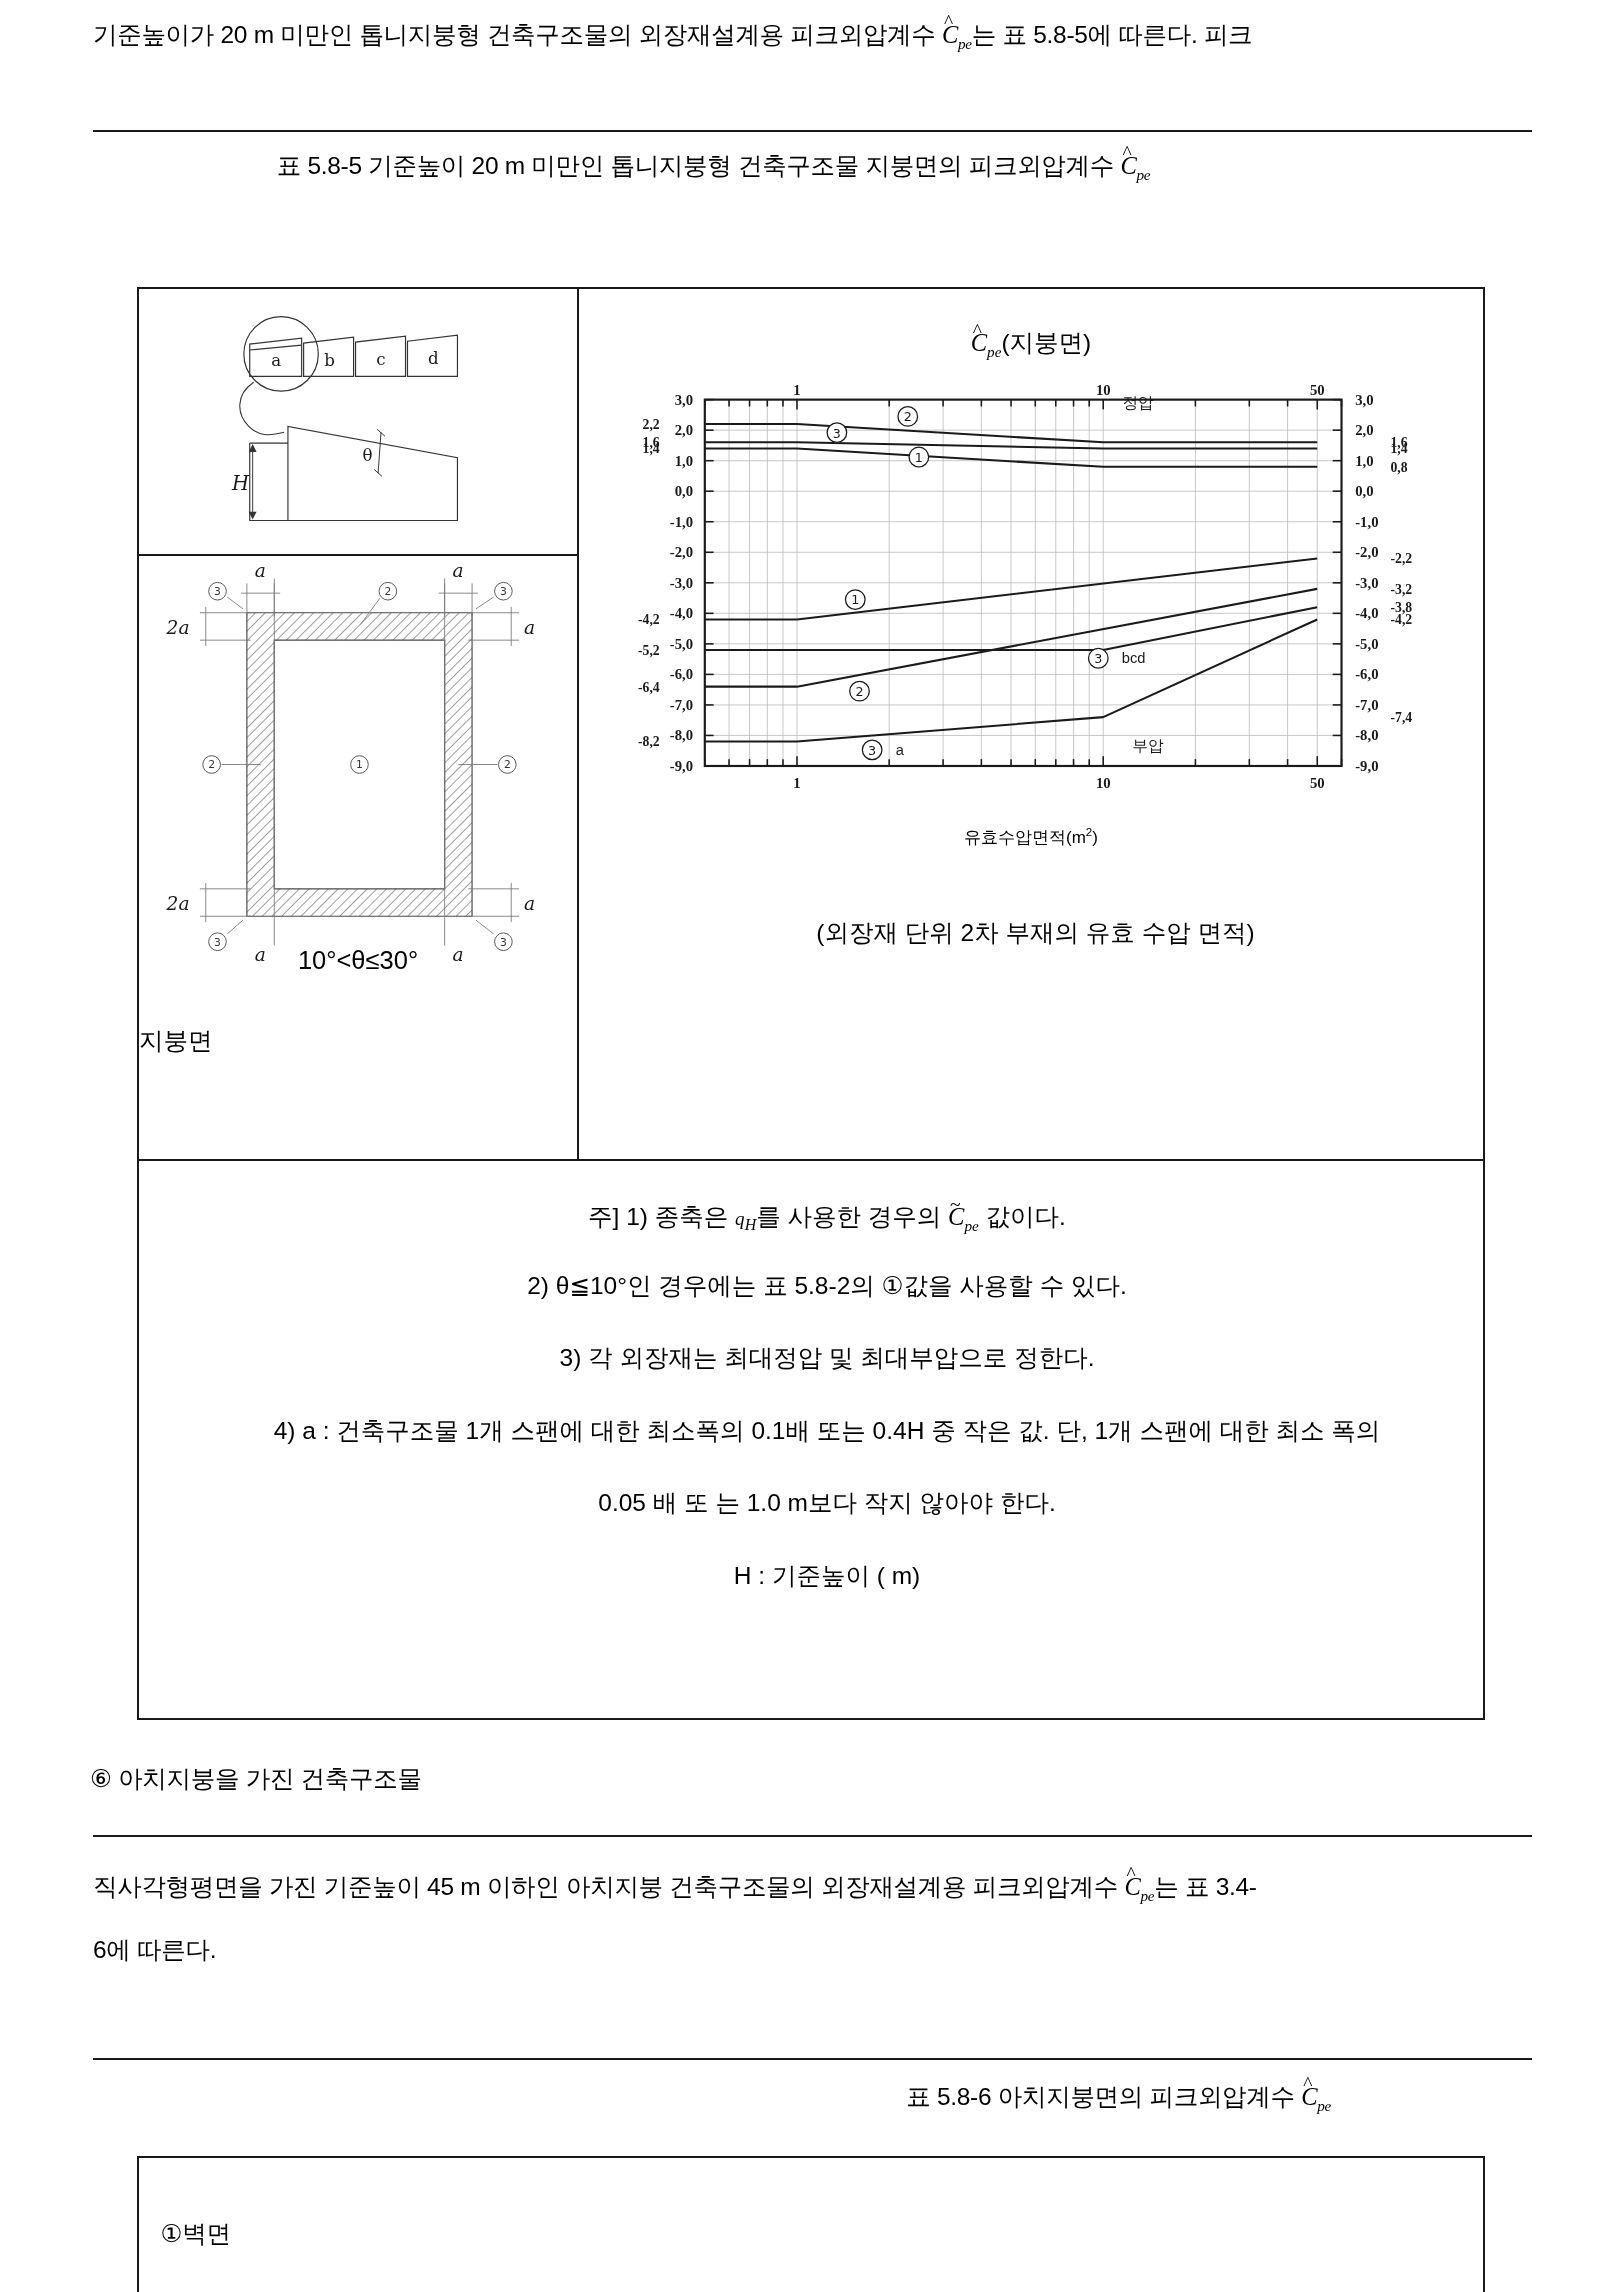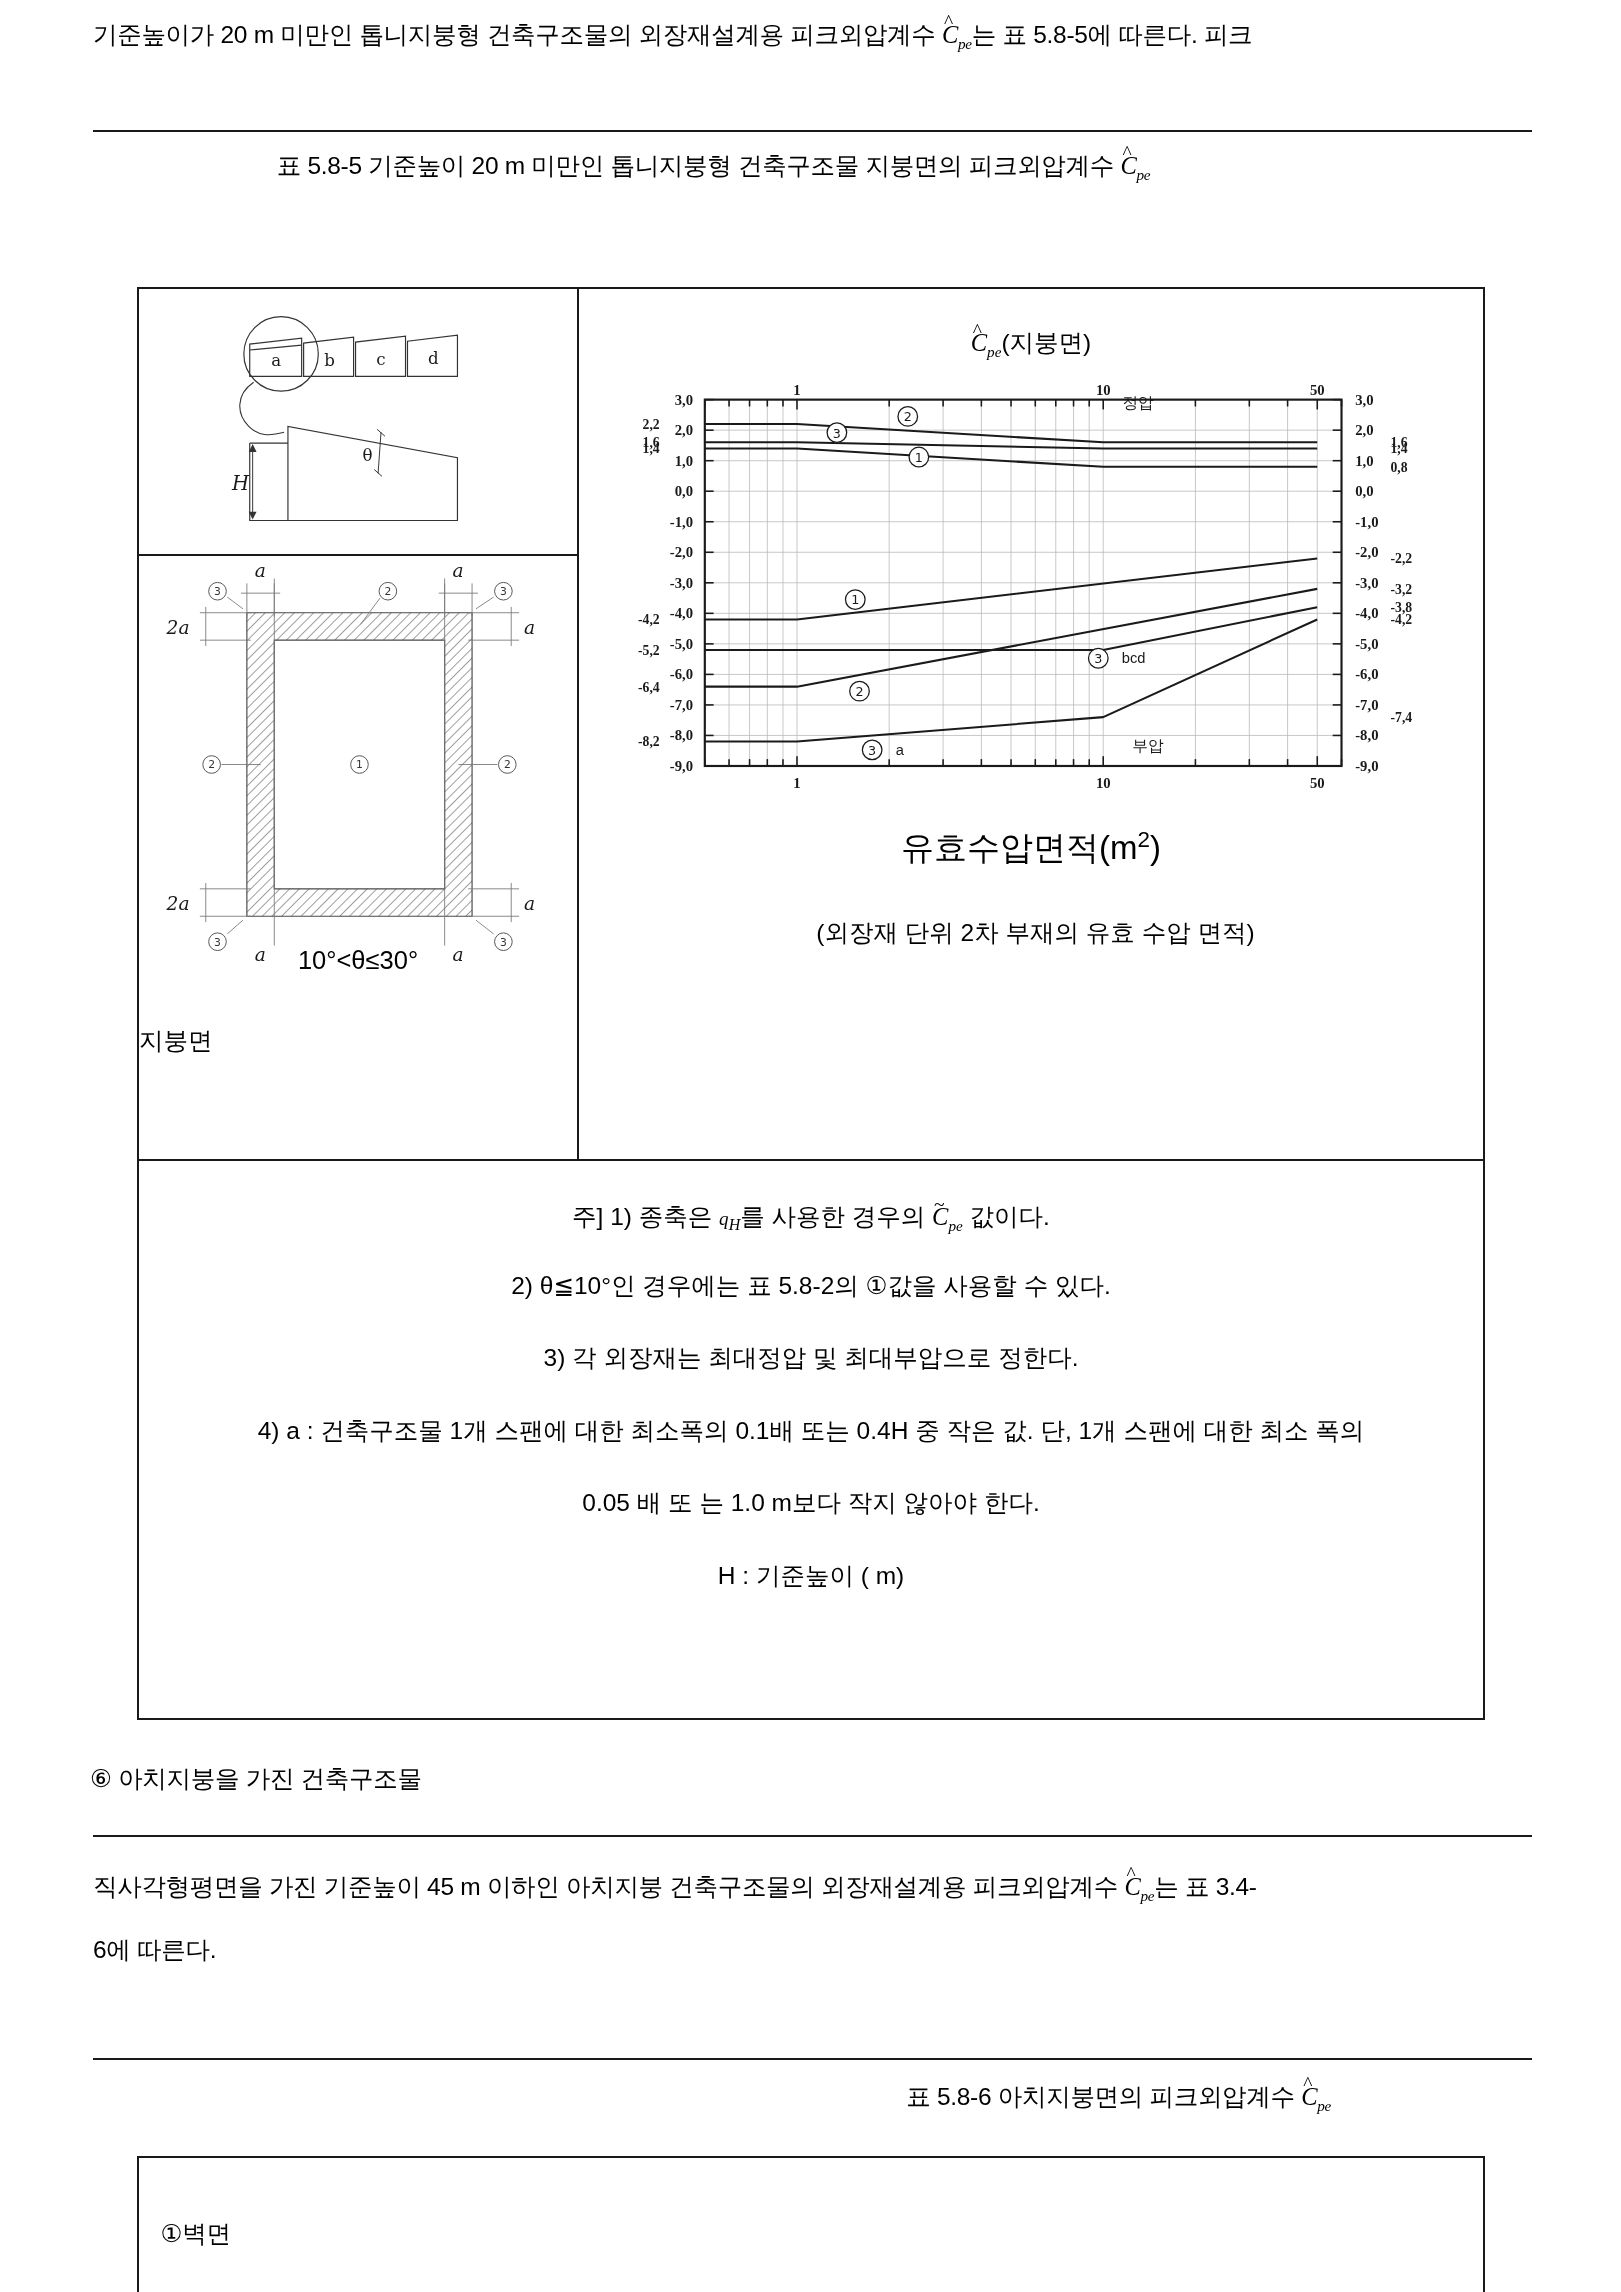--- a/index.html
+++ b/index.html
@@ -38,29 +38,29 @@
     width:1348px; height:1433px;
     border:2px solid #1a1a1a;
   }
   .tbl5 .vsplit { position:absolute; left:438px; top:0; width:0; height:870px; border-left:2px solid #1a1a1a; }
   .tbl5 .hsplit-mid { position:absolute; left:0; top:265px; width:438px; height:0; border-top:2px solid #1a1a1a; }
   .tbl5 .hsplit-notes { position:absolute; left:0; top:870px; width:100%; height:0; border-top:2px solid #1a1a1a; }
 
   .cellA { position:absolute; left:0; top:0; width:438px; height:265px; }
   .cellB { position:absolute; left:0; top:265px; width:438px; height:606px; }
   .cellC { position:absolute; left:438px; top:0; width:908px; height:870px; }
-  .cellD { position:absolute; left:0; top:870px; width:100%; height:729px; }
+  .cellD { position:absolute; left:16px; top:870px; width:100%; height:729px; }
 
   .capt-theta { position:absolute; width:100%; text-align:center; font-size:25.5px; }
   .capt-roof  { position:absolute; width:100%; text-align:left; font-size:24.5px; }
 
   
   .chart-title { position:absolute; width:100%; text-align:center; top:37px; font-size:24.5px; }
   .chart-box { position:absolute; left:57px; top:93px; width:794px; height:431px; }
-  .chart-xlabel { position:absolute; width:100%; text-align:center; top:537px; font-size:33px; }
+  .chart-xlabel { position:absolute; width:100%; text-align:center; top:537px; font-size:17px; }
   .chart-sub { position:absolute; width:100%; text-align:center; top:627px; font-size:24.5px;padding-left:9px; }
   .sup2 { font-size:0.68em; vertical-align:super; }
 
   .note { position:absolute; width:100%; text-align:center; font-size:24.5px; white-space:nowrap; }
 
   
   svg { display:block; }
 </style>
 </head>
 <body>

